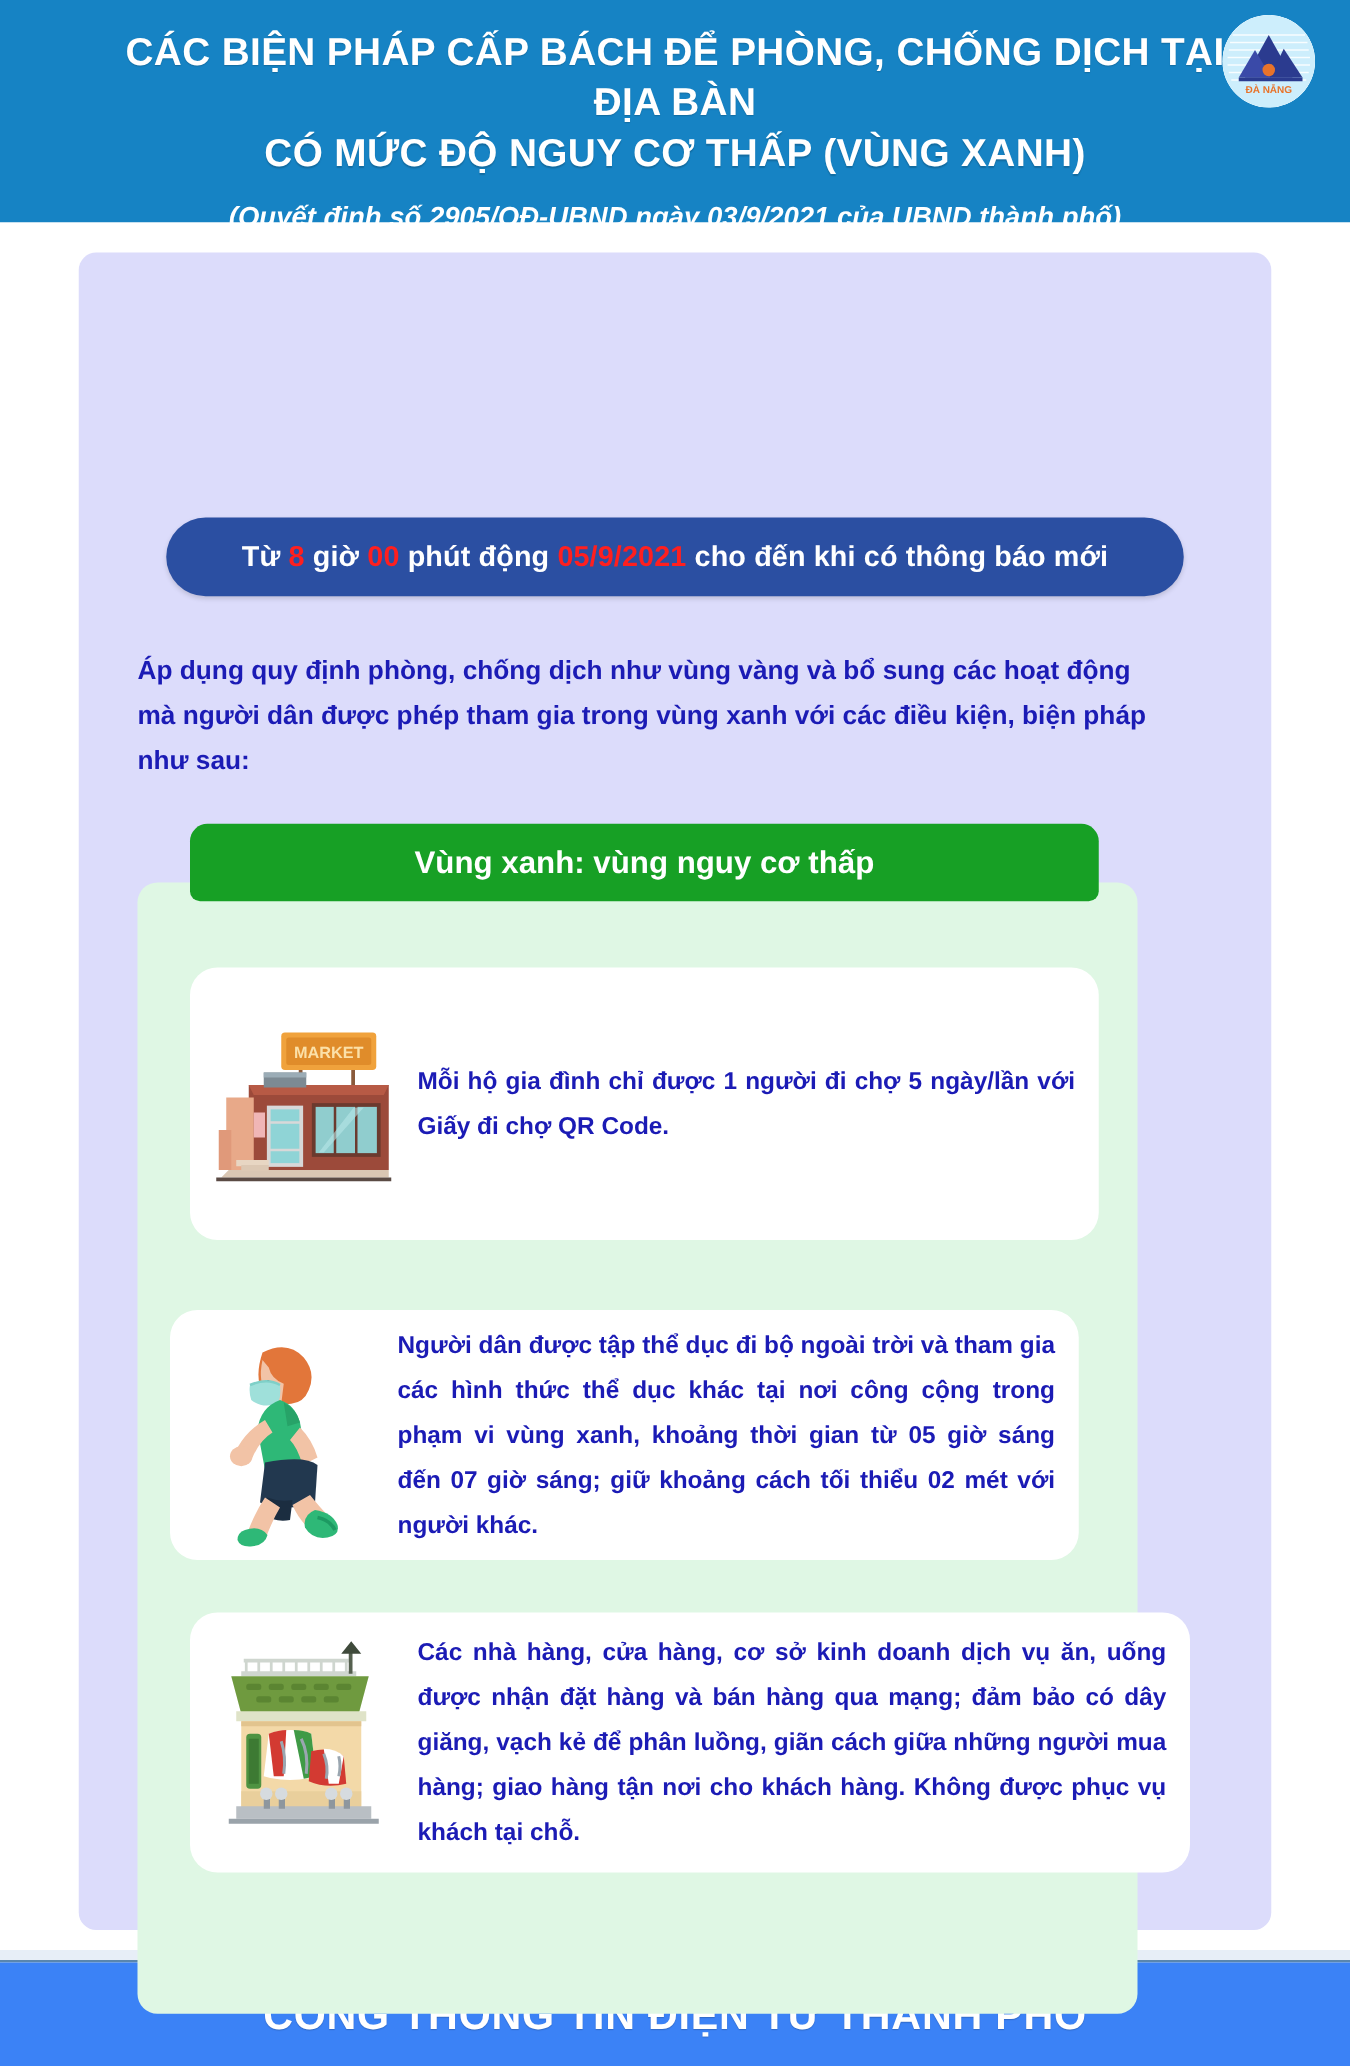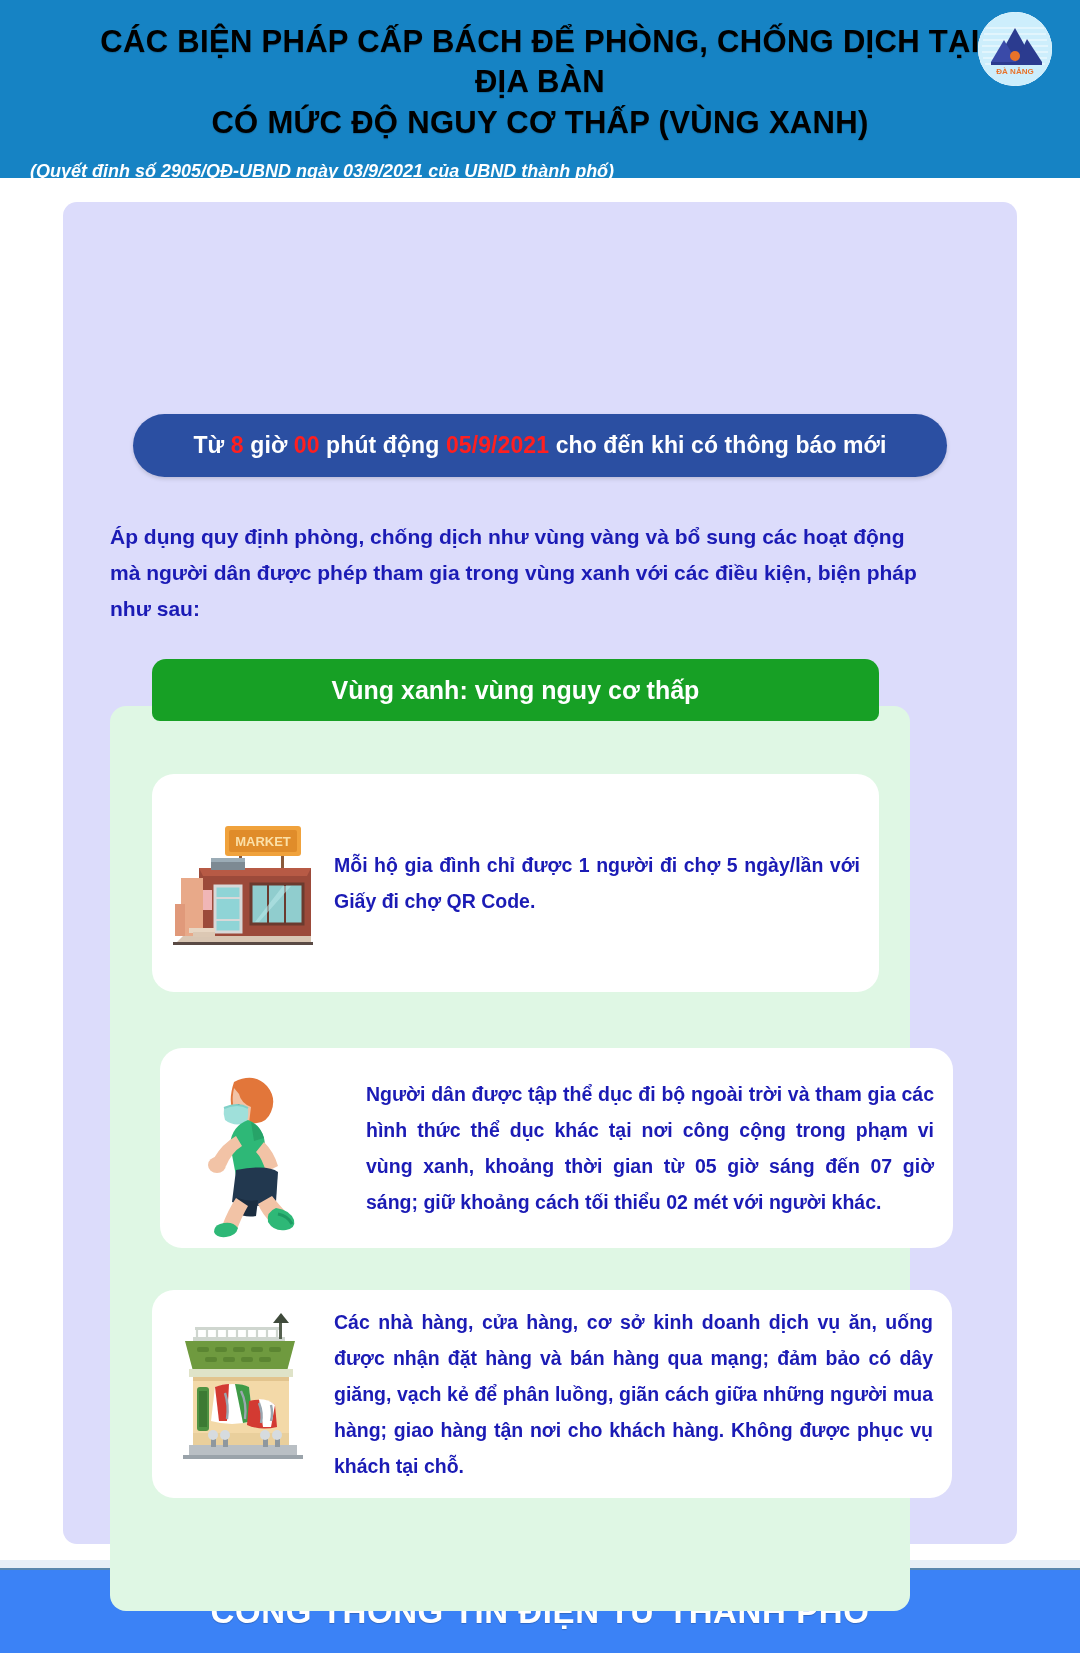--- a/index.html
+++ b/index.html
@@ -20,37 +20,37 @@
 
   
   .header{
     position:relative;
     height:178px;
     background:#1683c4;
     box-sizing:border-box;
     padding:22px 30px 0 30px;
   }
   .header-title{
-    color:#000000;
+    color:#ffffff;
     font-size:31px;
     font-weight:bold;
     line-height:1.30;
     text-align:center;
     letter-spacing:0.3px;
     margin:0 auto;
     max-width:920px;
     text-transform:uppercase;
     text-shadow:0 1px 1px rgba(0,0,0,.18);
   }
   .header-sub{
     color:#ffffff;
-    font-size:18px;
+    font-size:22px;
     font-style:italic;
     font-weight:bold;
-    text-align:left;
+    text-align:center;
     margin-top:18px;
   }
   .logo{
     position:absolute;
     top:12px; right:28px;
     width:74px; height:74px;
     border-radius:50%;
     background:#cfeefb;
     overflow:hidden;
     box-shadow:0 0 0 2px #ffffff inset;
@@ -159,21 +159,21 @@
     font-size:19.5px;
     font-weight:bold;
     line-height:1.85;
     text-align:justify;
     padding-right:19px;
   }
   .card .ctext p{margin:0;}
   .card .ctext p + p{margin-top:26px;}
 
   #card1{ left:152px; top:596px; width:727px; height:218px; }
-  #card2{ left:160px; top:870px; width:793px; height:200px;gap:24px; }
+  #card2{ left:136px; top:870px; width:727px; height:200px; }
   #card3{ left:152px; top:1112px; width:800px; height:208px; }
 
   
   .footnote{
     position:absolute;
     left:130px; top:1452px;
     width:830px;
     color:#1b1bb5;
     font-size:21px;
     font-style:italic;

